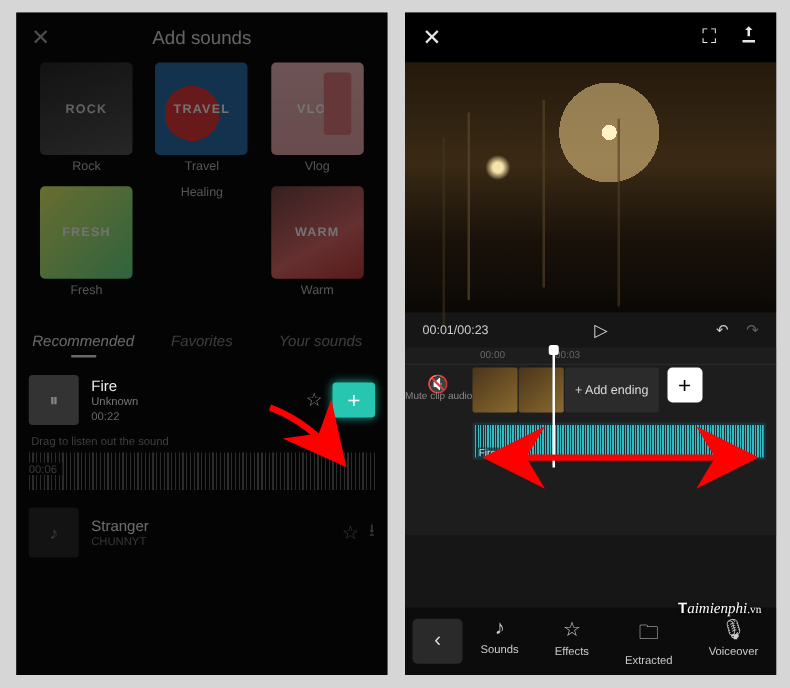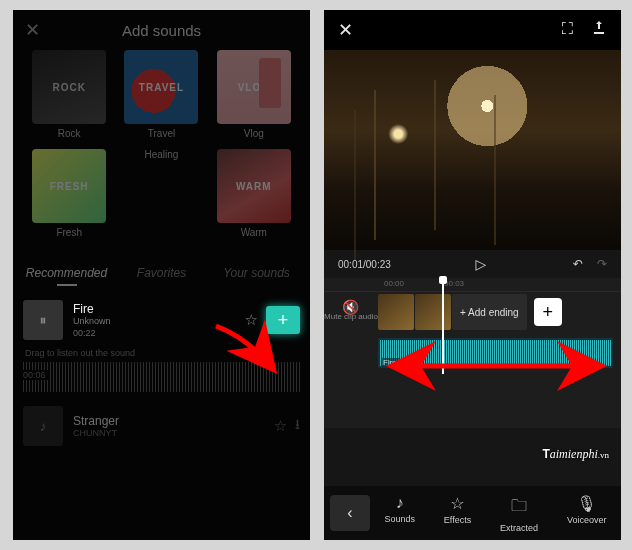--- a/index.html
+++ b/index.html
@@ -64,21 +64,21 @@
   .preview::after{ content:""; position:absolute; left:50px; top:40px; width:2px; height:150px; background:rgba(90,70,40,0.7);
       box-shadow: 60px -10px 0 rgba(90,70,40,0.6), 120px 5px 0 rgba(80,60,35,0.6), -20px 20px 0 rgba(70,55,30,0.5);}
   .controls { display:flex; align-items:center; justify-content:space-between; padding:6px 14px; color:#ccc; font-size:10px; }
   .controls .play { font-size:14px; letter-spacing:2px; }
   .controls .right-ctrl { display:flex; gap:14px; font-size:12px; }
   .timeline { position:relative; height:150px; background:#1d1d1d; }
   .ruler { height:14px; color:#666; font-size:8px; padding:1px 0 0 60px; display:flex; gap:40px; border-bottom:1px solid #2a2a2a; }
   .row1 { display:flex; align-items:center; height:40px; }
   .mute { width:54px; text-align:center; color:#888; font-size:8px; line-height:10px; }
   .mute .ic { font-size:14px; display:block; }
-  .clips { flex:1; display:flex; align-items:center; gap:1px; position:relative; height:36px; }
+  .clips { flex:1; display:flex; gap:1px; position:relative; height:36px; }
   .clip { width:36px; height:36px; background:linear-gradient(140deg,#4a351a,#8a6a30); border-radius:2px; }
   .addend { height:36px; padding:0 8px; background:#2b2b2b; color:#ddd; font-size:10px; display:flex; align-items:center; border-radius:2px; }
   .plusbox { }
   .plusbox { width:28px; height:28px; background:#fff; color:#000; border-radius:4px; display:flex; align-items:center; justify-content:center; font-size:18px; margin-left:6px; }
   .audio-row { display:flex; align-items:center; height:34px; margin-top:4px; }
   .audio-row .spacer { width:54px; }
   .audio-clip { flex:1; height:30px; margin-right:8px; background:
       linear-gradient(#17323a,#17323a);
       position:relative; border-radius:2px; overflow:hidden; }
   .audio-clip::before { content:""; position:absolute; inset:2px; background:
@@ -87,21 +87,21 @@
   .playhead { position:absolute; left:118px; top:0; bottom:54px; width:2px; background:#fff; z-index:4; }
   .playhead::before { content:""; position:absolute; top:-2px; left:-3px; width:8px; height:8px; background:#fff; border-radius:2px; }
   .bottom-bar { position:absolute; bottom:0; left:0; right:0; height:54px; background:#0c0c0c; display:flex; align-items:center; }
   .bb-back { width:40px; height:36px; margin-left:6px; background:#2a2a2a; border-radius:4px; display:flex; align-items:center; justify-content:center; color:#ddd; font-size:16px; }
   .bb-items { flex:1; display:flex; justify-content:space-around; }
   .bb-item { text-align:center; color:#ccc; font-size:9px; }
   .bb-item .ic { font-size:16px; display:block; margin-bottom:2px; }
   
   .arrow { position:absolute; z-index:20; }
   .arrow svg { overflow:visible; }
-  .watermark { position:absolute; right:12px; bottom:78px; z-index:15; color:#fff; font-size:12px; font-family:Georgia,serif; font-style:italic; text-shadow:0 0 3px #000; }
+  .watermark { position:absolute; right:12px; bottom:46px; z-index:15; color:#fff; font-size:12px; font-family:Georgia,serif; font-style:italic; text-shadow:0 0 3px #000; }
   .watermark b { font-style:normal; font-weight:700; font-family:Arial; }
   .watermark .vn { font-size:9px; font-style:normal; }
 </style>
 </head>
 <body>
 
 <div class="phone left-phone">
   <div class="hdr">
     <span class="close">✕</span>
     <span class="title">Add sounds</span>

